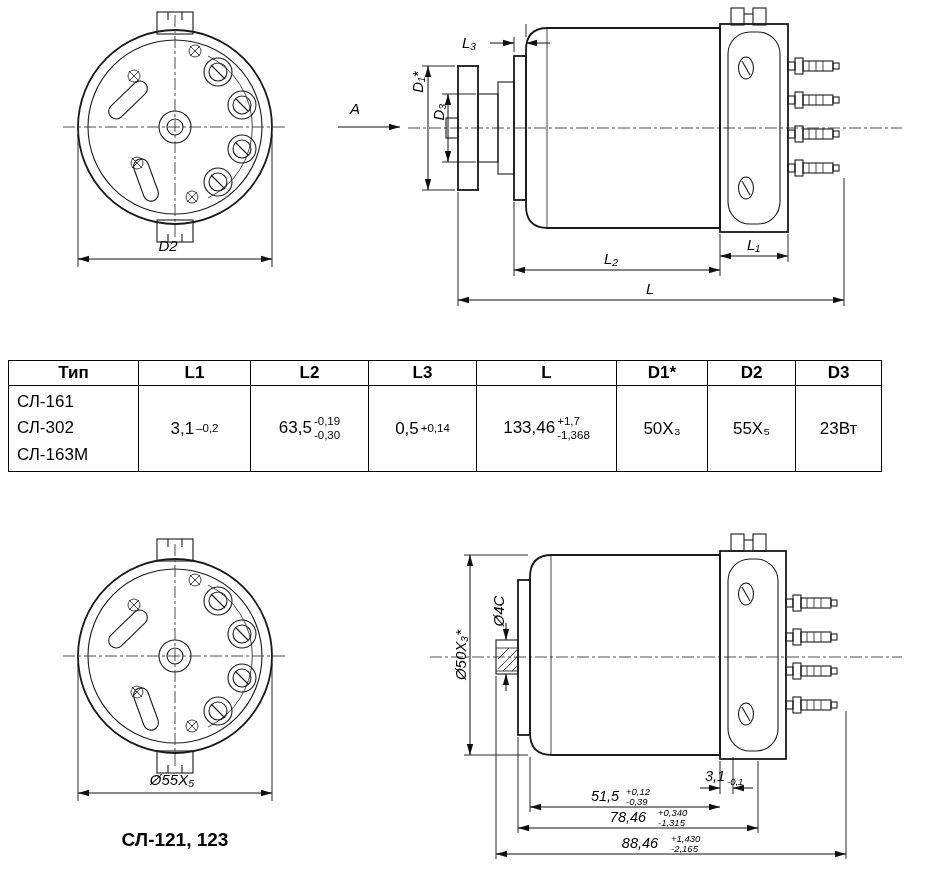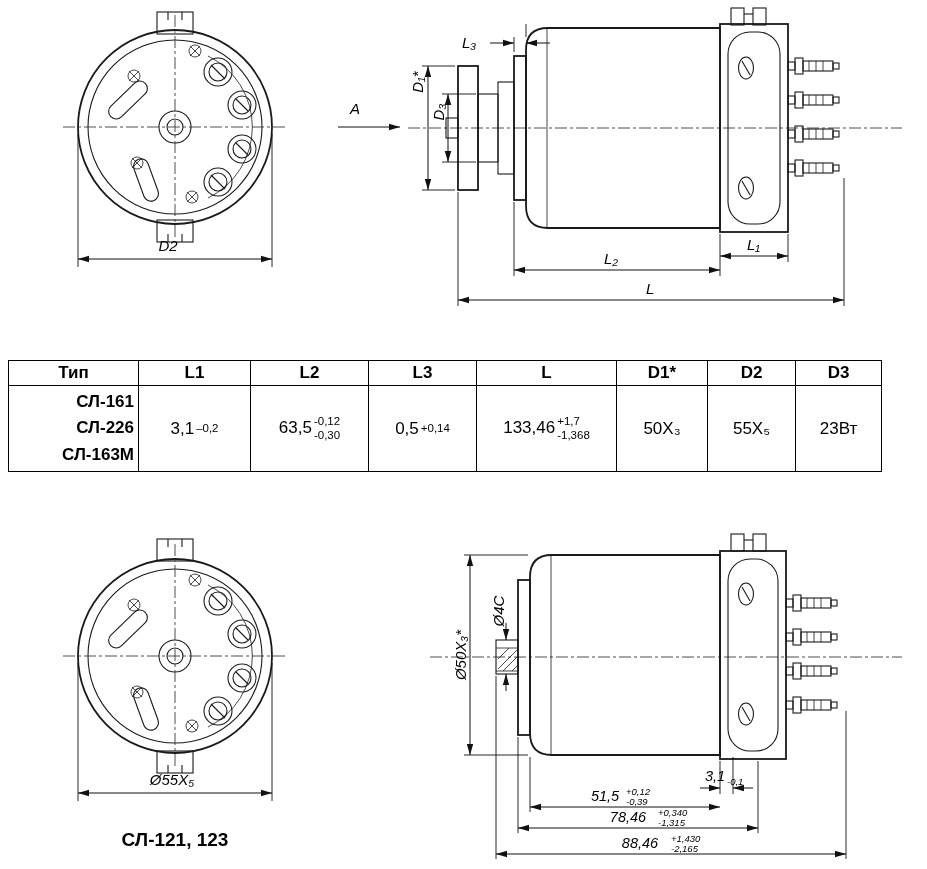--- a/index.html
+++ b/index.html
@@ -21,21 +21,21 @@
   .dlab{font-family:"Liberation Sans",sans-serif;font-style:italic;font-size:15px}
   .dnum{font-family:"Liberation Sans",sans-serif;font-style:italic;font-size:14.5px}
   .tolt{font-family:"Liberation Sans",sans-serif;font-style:italic;font-size:9.5px}
   .model{font-family:"Liberation Sans",sans-serif;font-weight:bold;font-size:19px}
 
   
   .spec-table{position:absolute;top:360px;left:8px;border-collapse:collapse;table-layout:fixed;width:873px;background:#fff}
   .spec-table th,.spec-table td{border:1.6px solid #000;font-size:17px;text-align:center;vertical-align:middle;padding:2px 4px}
   .spec-table th{font-weight:bold;height:23px}
   .spec-table td{height:86px}
-  td.type-cell{text-align:right;font-weight:bold;padding-left:20px;line-height:1.55}
+  td.type-cell{text-align:left;font-weight:normal;padding-left:8px;line-height:1.55}
   .tol{display:inline-flex;flex-direction:column;justify-content:center;vertical-align:middle;font-size:11.5px;line-height:1.2;margin-left:2px;text-align:left}
 </style>
 </head>
 <body>
 
 <div class="page">
 
   <svg id="svg-top" width="927" height="348" viewBox="0 0 927 348" xmlns="http://www.w3.org/2000/svg">
     <defs>
       <marker id="mA" viewBox="0 0 12 8" markerWidth="12" markerHeight="8" refX="11.5" refY="4" orient="auto" markerUnits="userSpaceOnUse">
@@ -203,29 +203,29 @@
         <th>L</th>
         <th>D1*</th>
         <th>D2</th>
         <th>D3</th>
       </tr>
     </thead>
     <tbody>
       <tr>
         <td class="type-cell">
           <div>СЛ-161</div>
-          <div>СЛ-226</div>
+          <div>СЛ-302</div>
           <div>СЛ-163М</div>
         </td>
         <td><span>3,1</span><span class="tol">
               <span></span>
               <span>–0,2</span>
             </span></td>
         <td><span>63,5</span><span class="tol">
-              <span>-0,12</span>
+              <span>-0,19</span>
               <span>-0,30</span>
             </span></td>
         <td><span>0,5</span><span class="tol">
               <span>+0,14</span>
               <span></span>
             </span></td>
         <td><span>133,46</span><span class="tol">
               <span>+1,7</span>
               <span>-1,368</span>
             </span></td>

